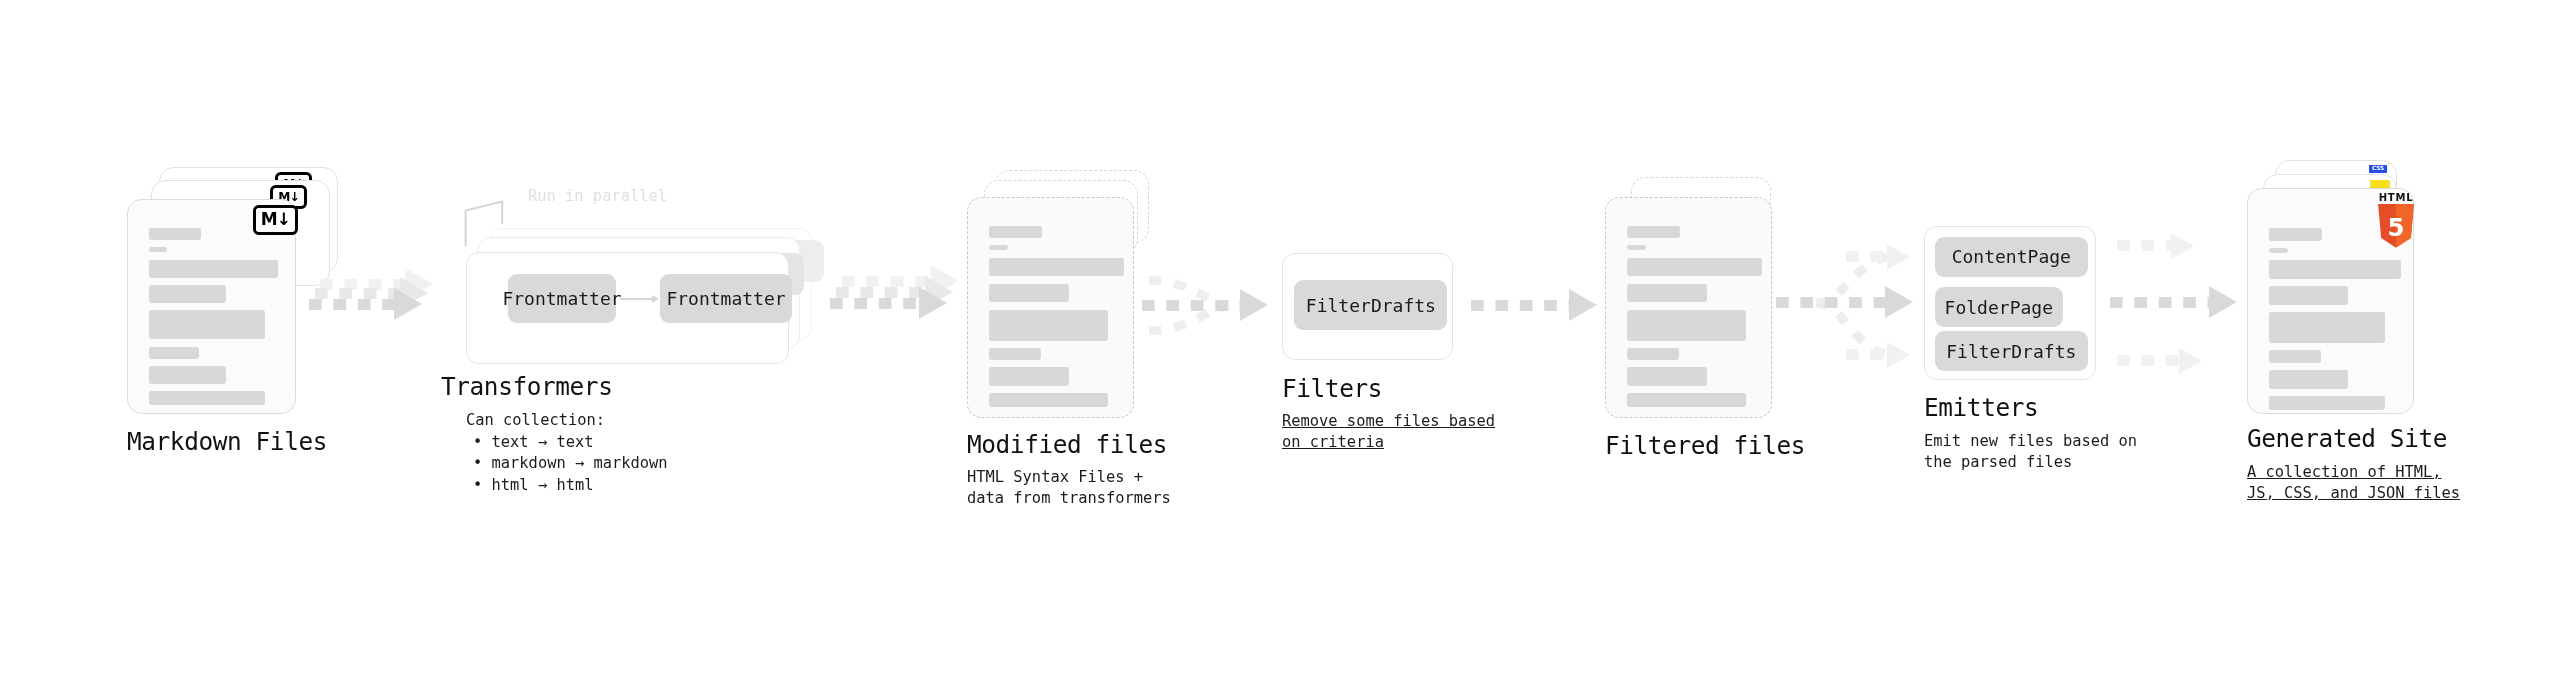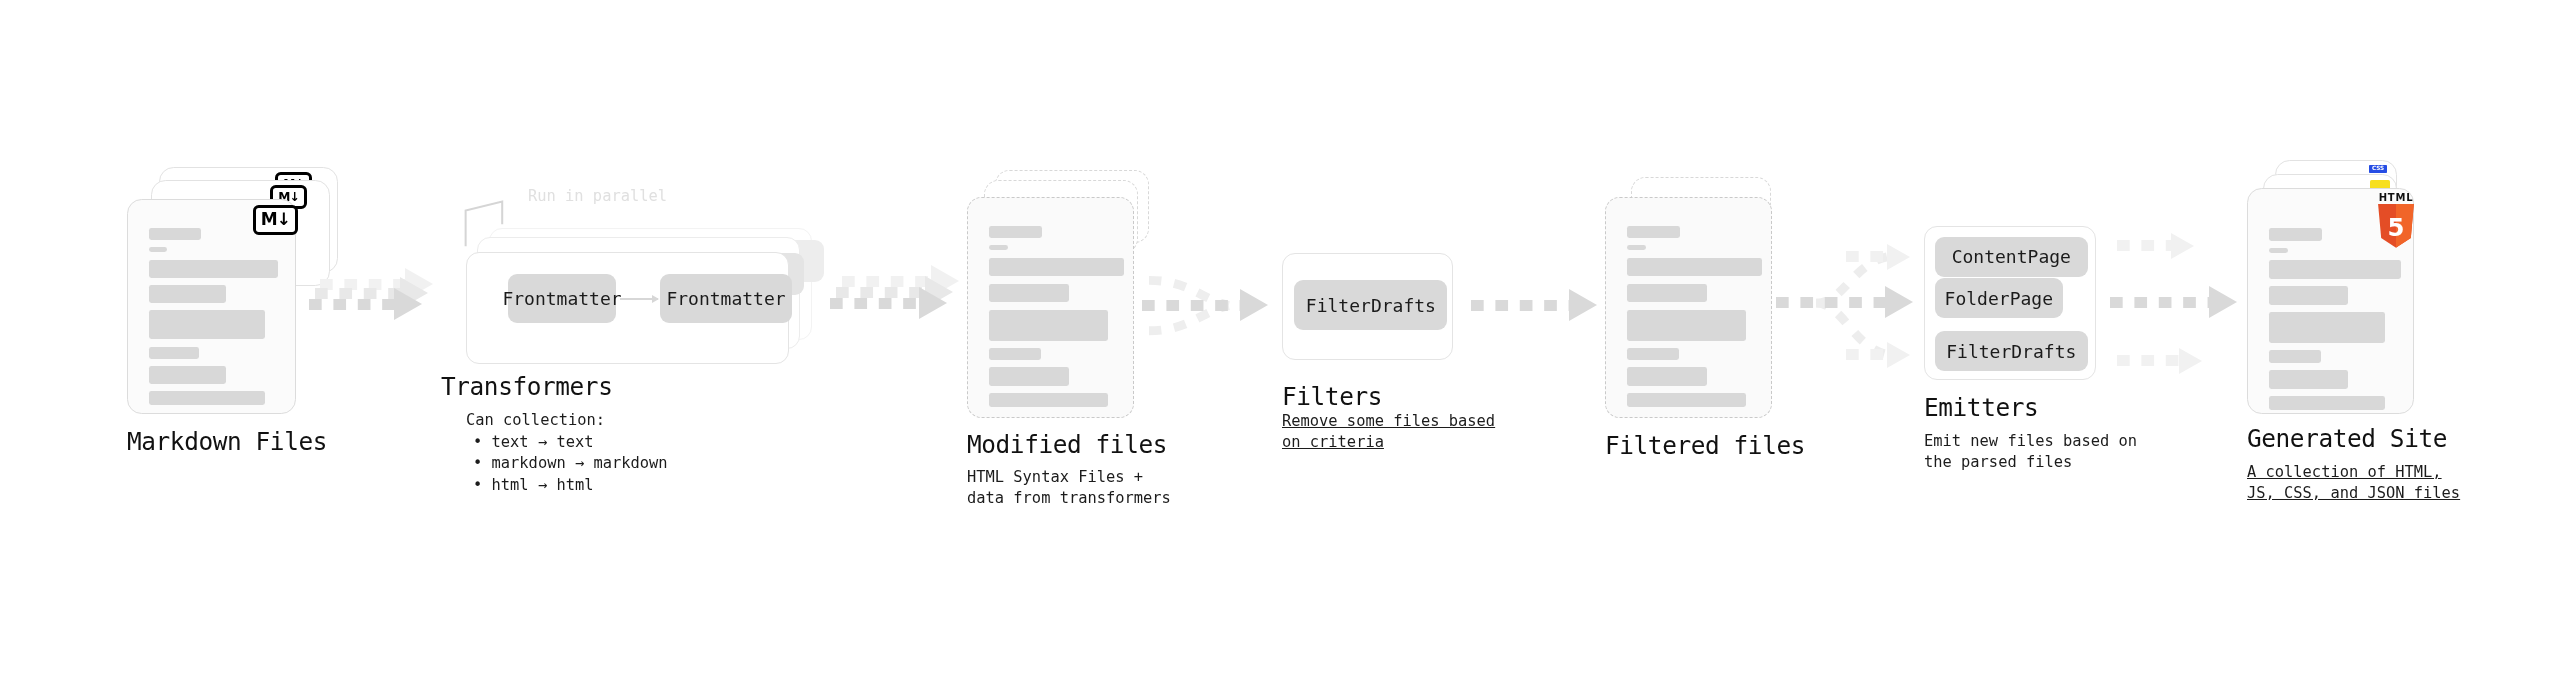--- a/index.html
+++ b/index.html
@@ -261,21 +261,21 @@
         <div class="head" style="left:98px;"></div>
     </div>
   </div>
 
   <div class="node">
     <div class="group" style="left:1282px;top:253px;width:171px;height:107px;">
       <div class="chip" style="left:11.4px;top:26px;width:153px;height:50px;">
         <span>FilterDrafts</span>
       </div>
     </div>
-    <div class="title" style="left:1282px;top:382px;">Filters</div>
+    <div class="title" style="left:1282px;top:374px;">Filters</div>
     <div class="desc" style="left:1282px;top:411px;text-decoration:underline;">Remove some files based
 on criteria</div>
   </div>
 
   <div class="node">
     <div class="arrow a-dark" style="left:1471px;top:300px;width:130px;">
       <div class="line" style="width:99px;"></div>
         <div class="head" style="left:98px;"></div>
     </div>
   </div>
@@ -314,21 +314,21 @@
       <div class="line" style="width:42px;"></div>
       <div class="head" style="left:41px;top:-7.3px;border-top-width:13px;border-bottom-width:13px;border-left-width:23px;"></div>
     </div>
   </div>
 
   <div class="node">
     <div class="group" style="left:1924px;top:226px;width:172px;height:154px;">
       <div class="chip" style="left:9.8px;top:9.8px;width:153px;height:40px;">
         <span>ContentPage</span>
       </div>
-      <div class="chip" style="left:9.8px;top:51px;width:128px;height:40px;">
+      <div class="chip" style="left:9.8px;top:60px;width:128px;height:40px;">
         <span>FolderPage</span>
       </div>
       <div class="chip" style="left:9.8px;top:104px;width:153px;height:40px;">
         <span>FilterDrafts</span>
       </div>
     </div>
     <div class="title" style="left:1924px;top:393px;">Emitters</div>
     <div class="desc" style="left:1924px;top:431px;">Emit new files based on
 the parsed files</div>
   </div>

